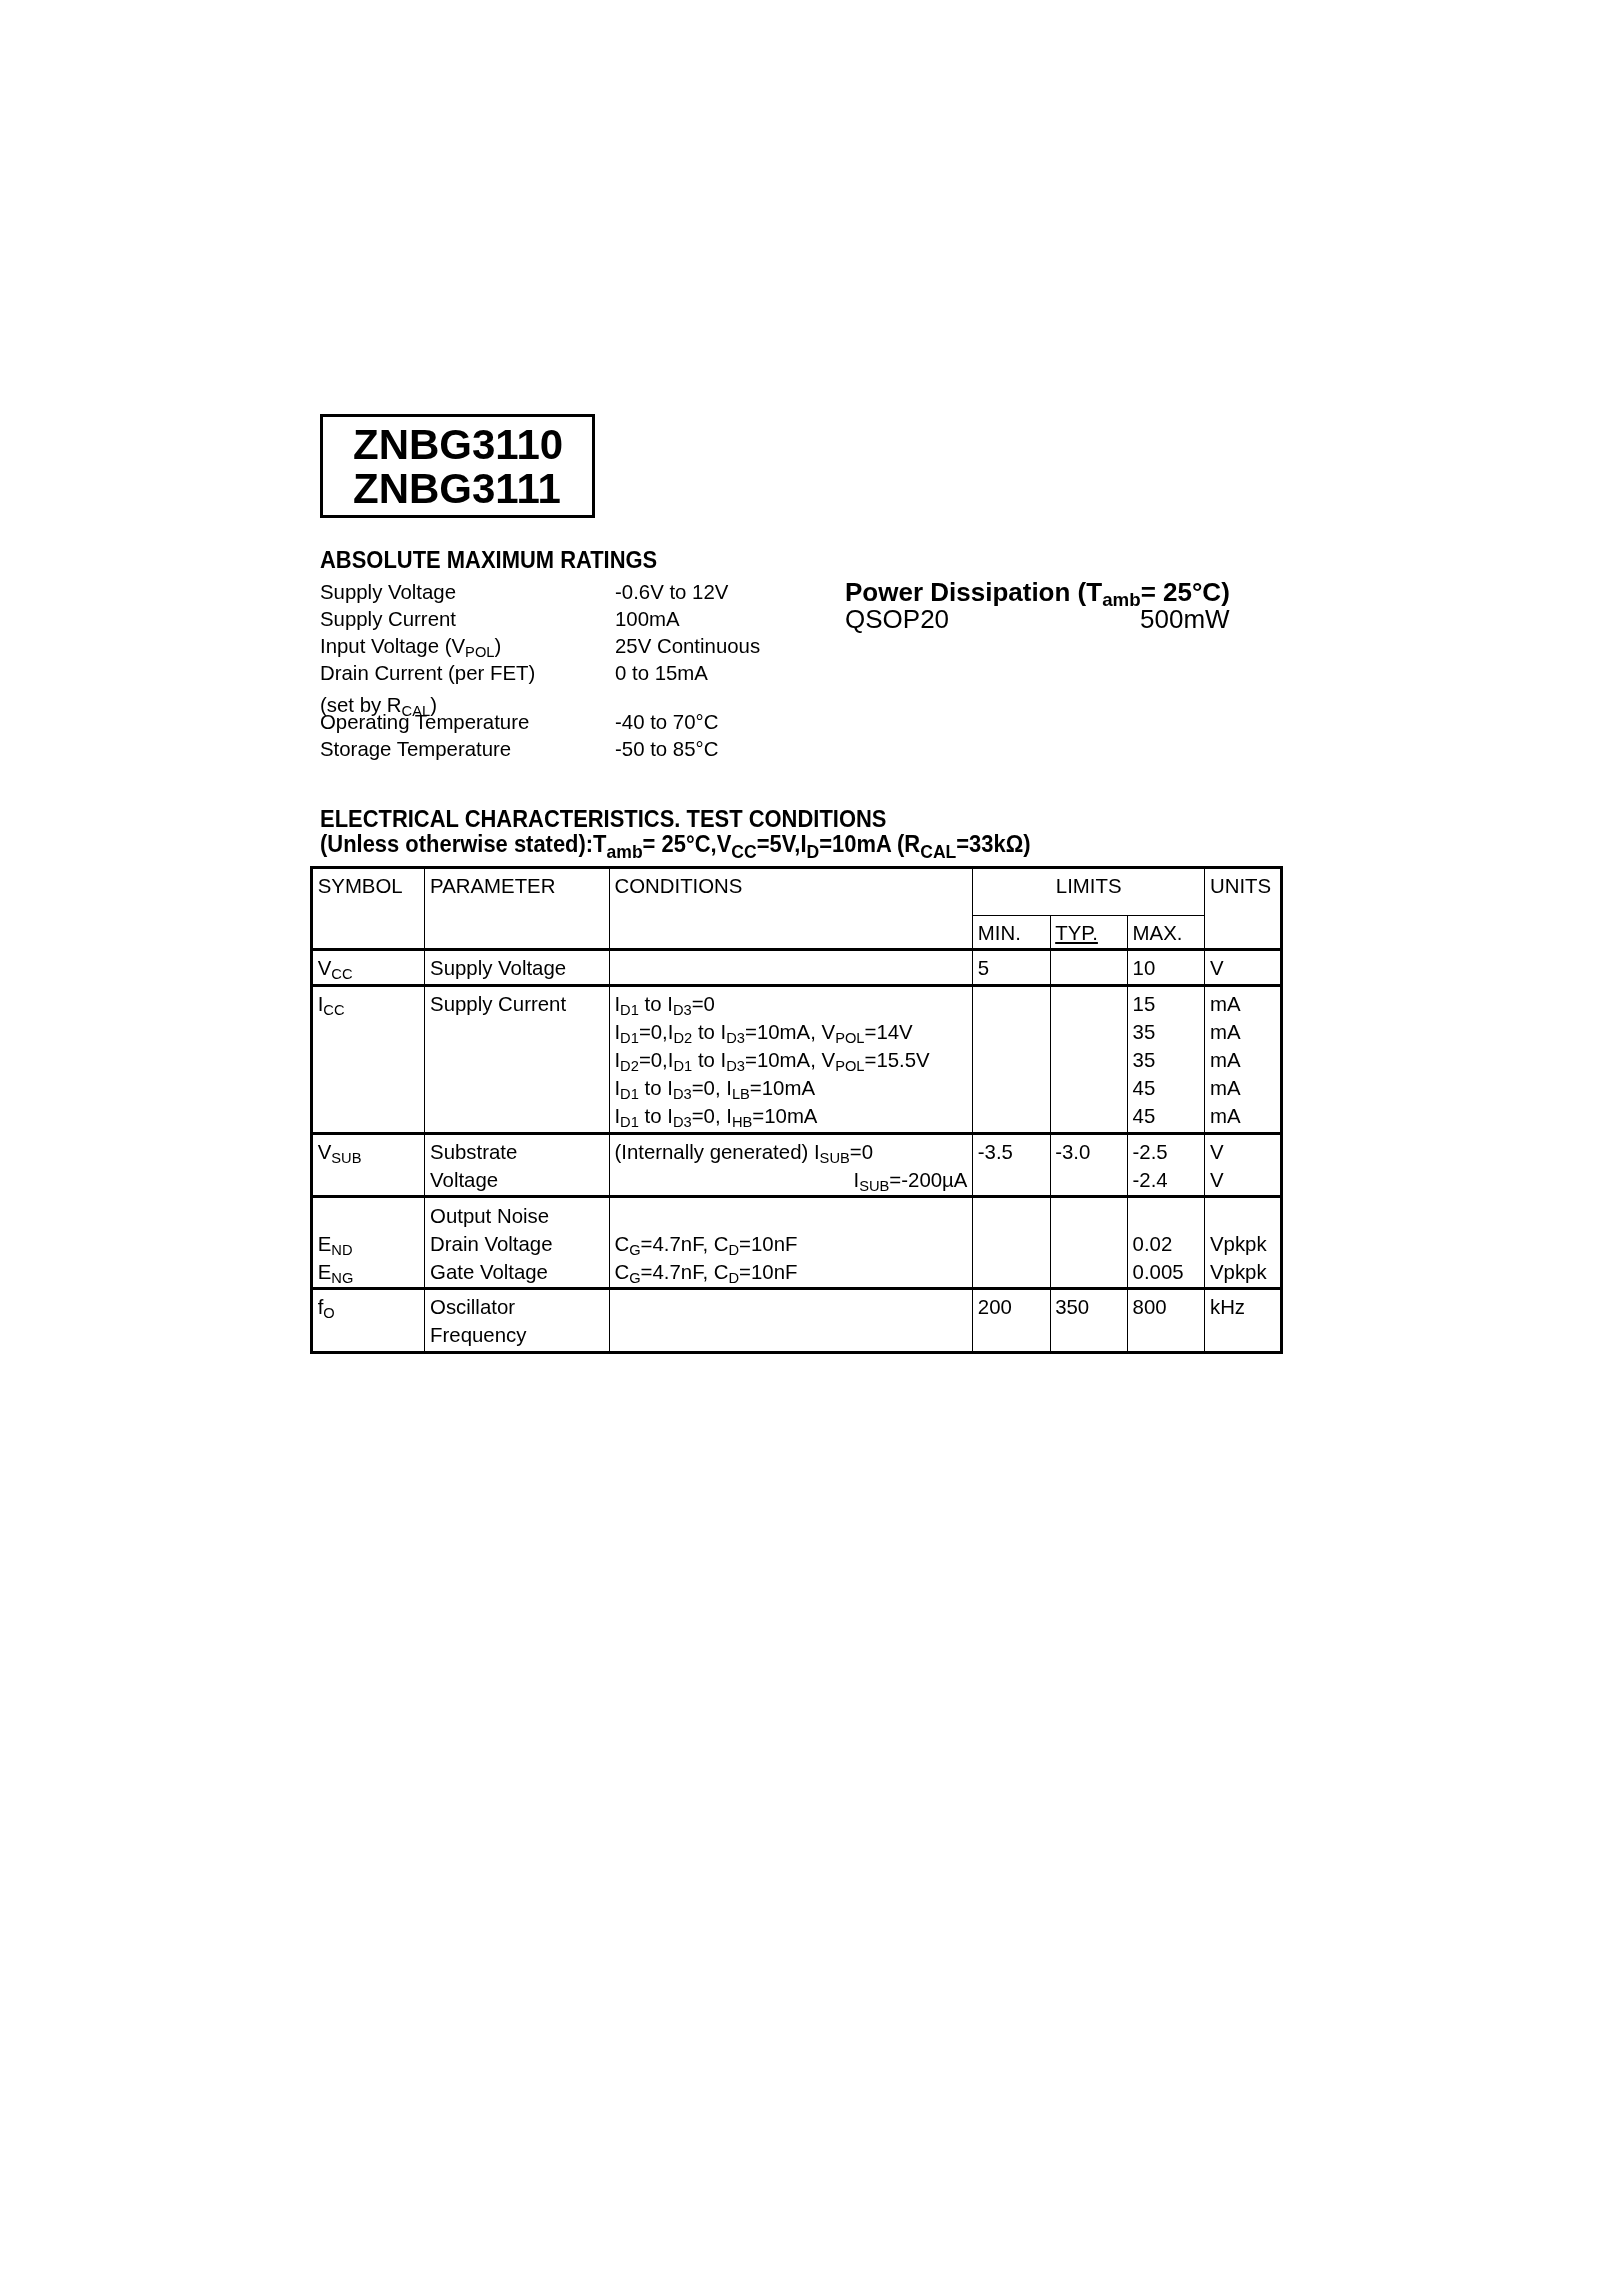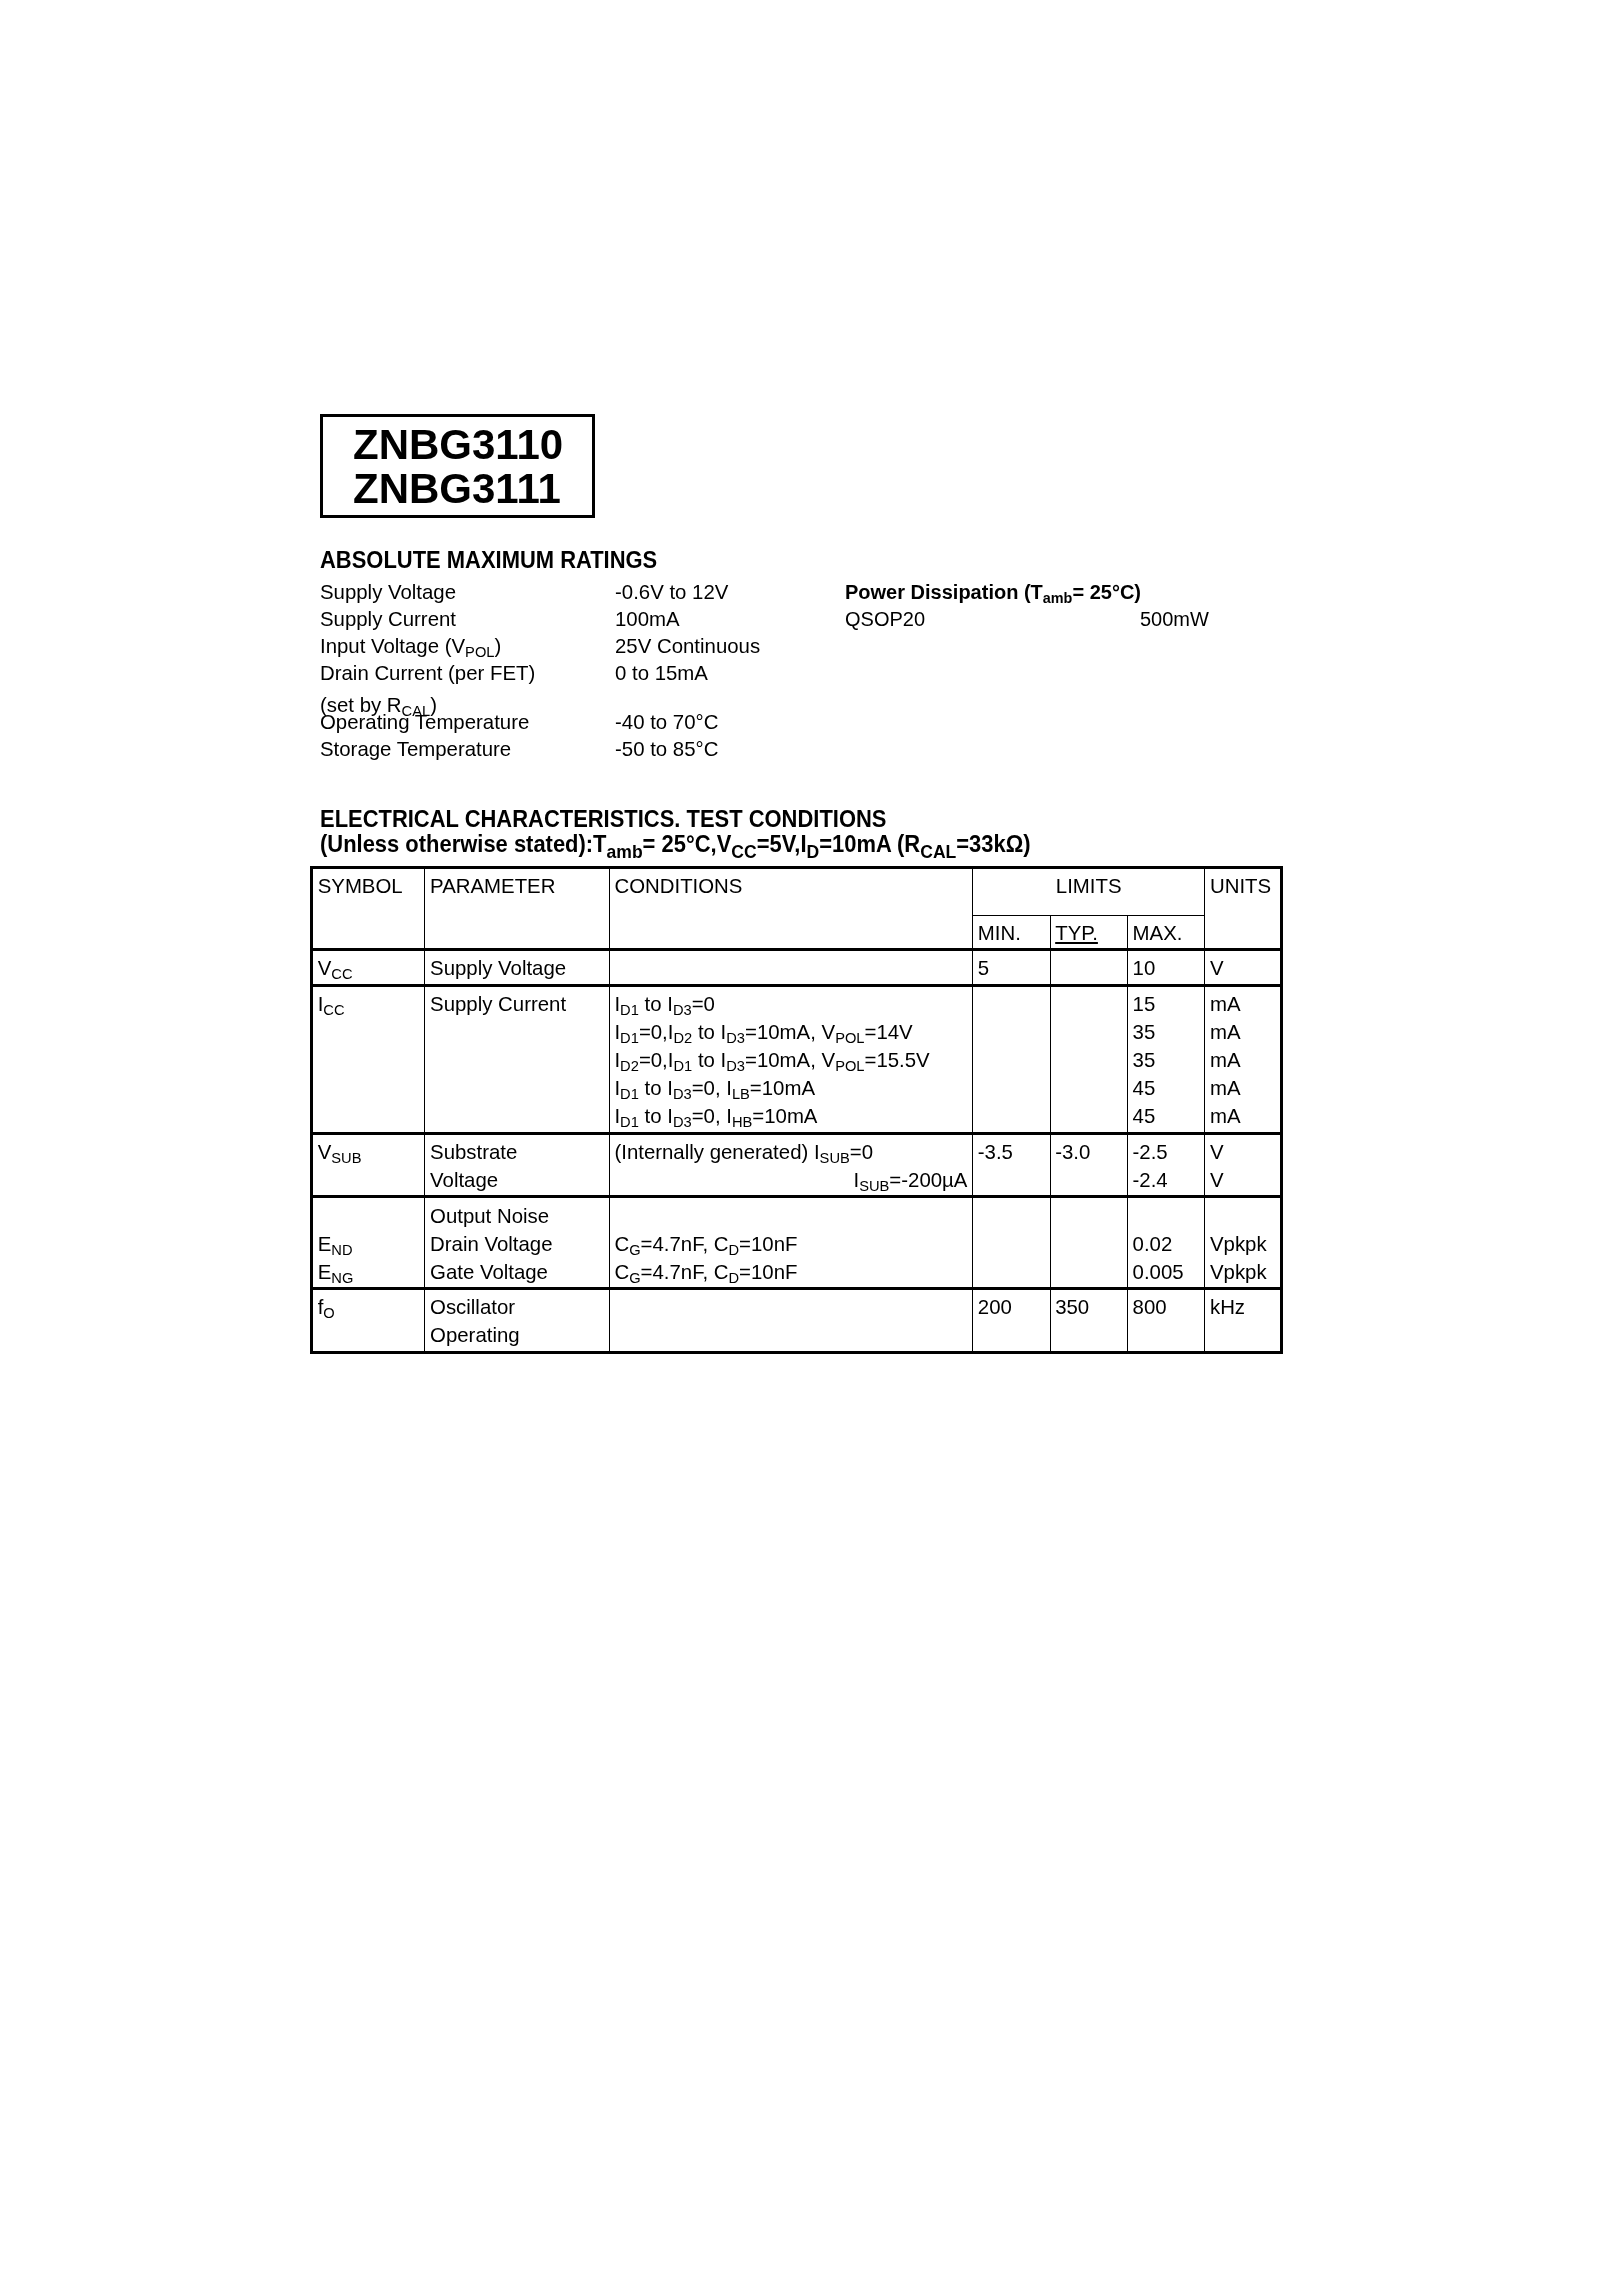--- a/index.html
+++ b/index.html
@@ -9,21 +9,21 @@
   .t1 { top:4.7px; } .t2 { top:49px; }
   .h-section { position:absolute; left:320px; font-family:"Liberation Sans", sans-serif; font-weight:bold; font-size:23.6px; transform:scaleX(0.93); transform-origin:left top; white-space:nowrap; }
   .amr-title { top:547px; }
   .amr-grid { position:absolute; left:320px; top:579px; font-size:20.4px; line-height:27px; }
   .amr-row { position:relative; height:27px; white-space:nowrap; }
   .amr-row.tall { height:49px; }
   .amr-label { position:absolute; left:0; }
   .amr-val { position:absolute; left:295px; }
   .amr-sub { display:block; position:absolute; top:32px; left:0; }
   sub { font-size:0.72em; vertical-align:-0.25em; line-height:0; }
-  .pd { position:absolute; left:845px; top:579px; font-size:20px; line-height:27px; }
+  .pd { position:absolute; left:845px; top:579px; font-size:26px; line-height:27px; }
   .pd-title { font-weight:bold; white-space:nowrap; }
   .pd-row { position:relative; height:27px; width:377px; }
   .pd-pkg { position:absolute; left:0; }
   .pd-val { position:absolute; left:295px; }
   .ec-title { top:806px; }
   .ec-sub { position:absolute; left:320px; top:831px; font-weight:bold; font-size:23.6px; transform:scaleX(0.93); transform-origin:left top; white-space:nowrap; }
   .ec-sub sub { font-size:0.8em; vertical-align:-0.3em; }
   table.ec { position:absolute; left:310px; top:866px; width:973px; border-collapse:collapse; border:3.9px solid #000; font-size:20.4px; }
   table.ec td, table.ec th { border:1.6px solid #000; vertical-align:top; text-align:left; font-weight:normal; padding:3.1px 4.7px 1.6px 4.7px; line-height:28px; }
   table.ec .c-sym { width:102px; } table.ec .c-par { width:174px; } table.ec .c-cond { width:353px; }
@@ -187,21 +187,21 @@
         <span class="val-line">&nbsp;</span>
         <span class="val-line">Vpkpk</span>
         <span class="val-line">Vpkpk</span>
       </td>
     </tr>
 
     <tr class="thick-top">
       <td><span>f</span><sub>O</sub></td>
       <td>
         <span class="val-line">Oscillator</span>
-        <span class="val-line">Operating</span>
+        <span class="val-line">Frequency</span>
       </td>
       <td></td>
       <td>200</td>
       <td>350</td>
       <td>800</td>
       <td>kHz</td>
     </tr>
   </tbody>
 </table>
 

